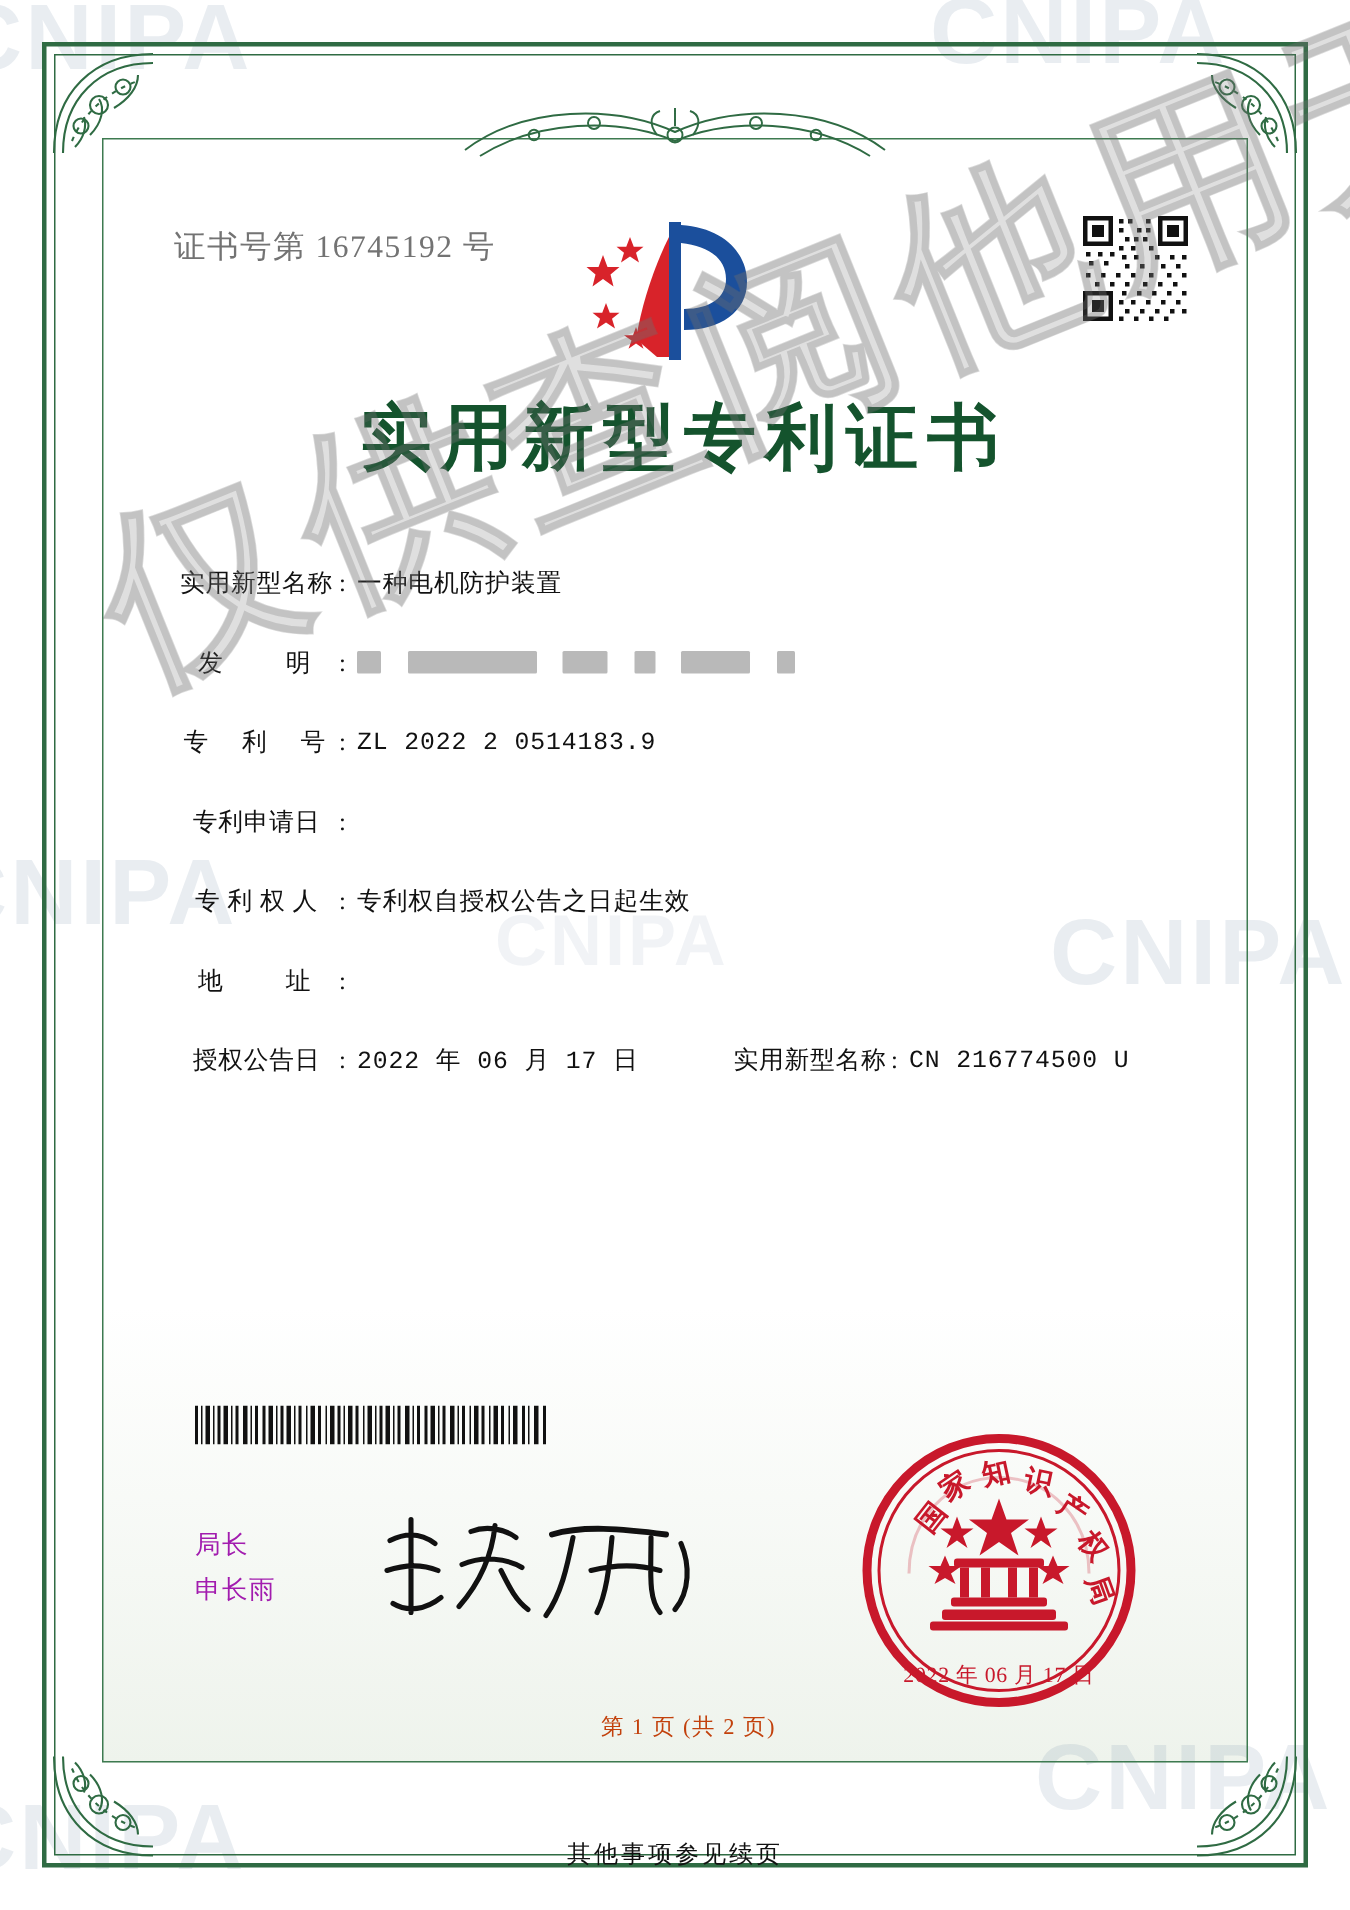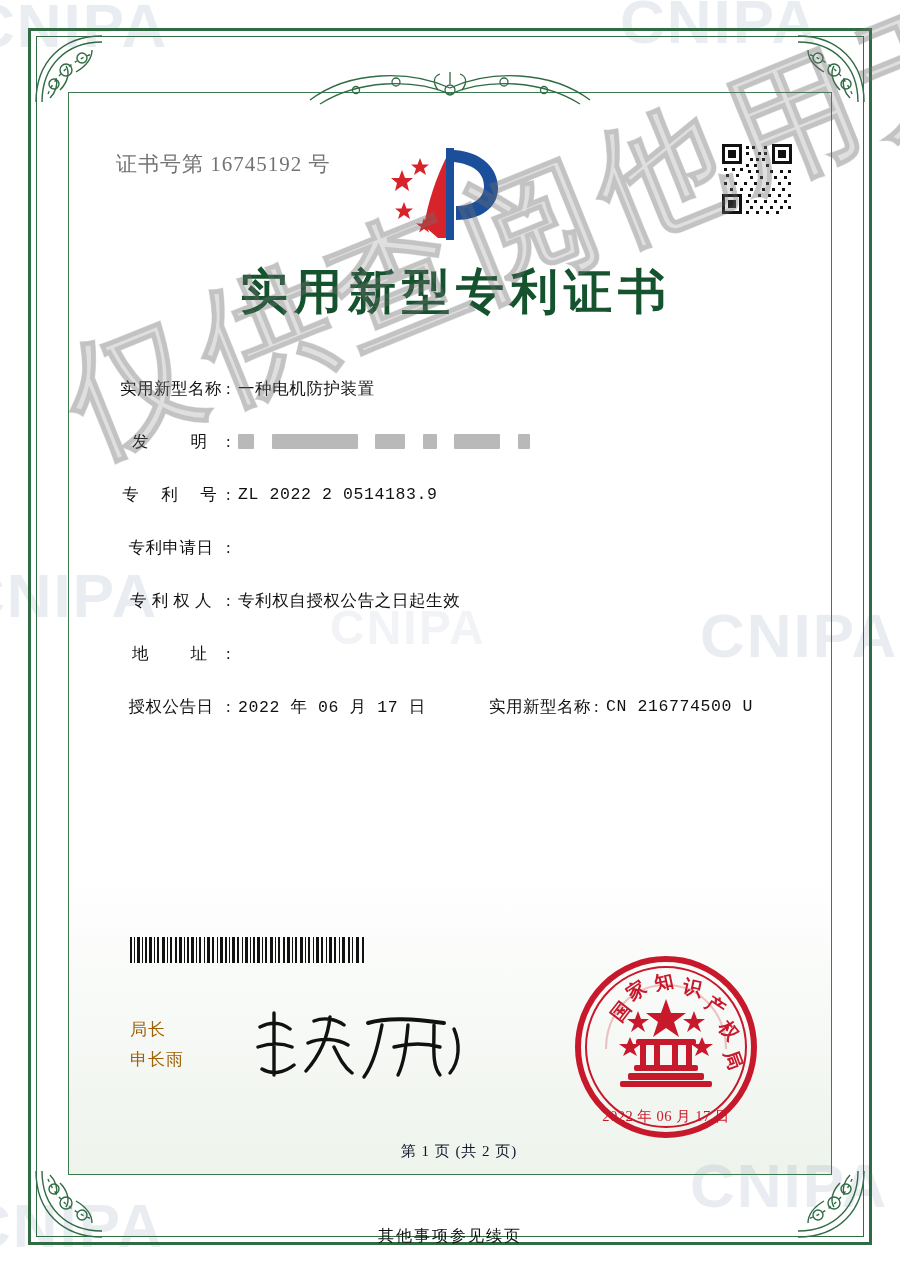--- a/index.html
+++ b/index.html
@@ -219,21 +219,21 @@
     height: 26px;
     width: 238px;
   }
   .director-block {
     position: absolute;
     left: 62px;
     top: 140px;
     font-size: 17px;
     line-height: 30px;
     letter-spacing: 1px;
-    color: #a16207;
+    color: #a21caf;
   }
   .signature {
     position: absolute;
     left: 180px;
     top: 128px;
     width: 220px;
     height: 80px;
   }
   .signature svg { width: 100%; height: 100%; display: block; }
 
@@ -256,21 +256,21 @@
     letter-spacing: 0.5px;
   }
 
   .page-num {
     position: absolute;
     left: 0;
     right: 0;
     bottom: 14px;
     text-align: center;
     font-size: 15px;
-    color: #0f172a;
+    color: #c2410c;
     letter-spacing: 1px;
     padding-left: 18px;
   }
 
   .footer-note {
     position: absolute;
     left: 0;
     right: 0;
     bottom: 26px;
     text-align: center;

